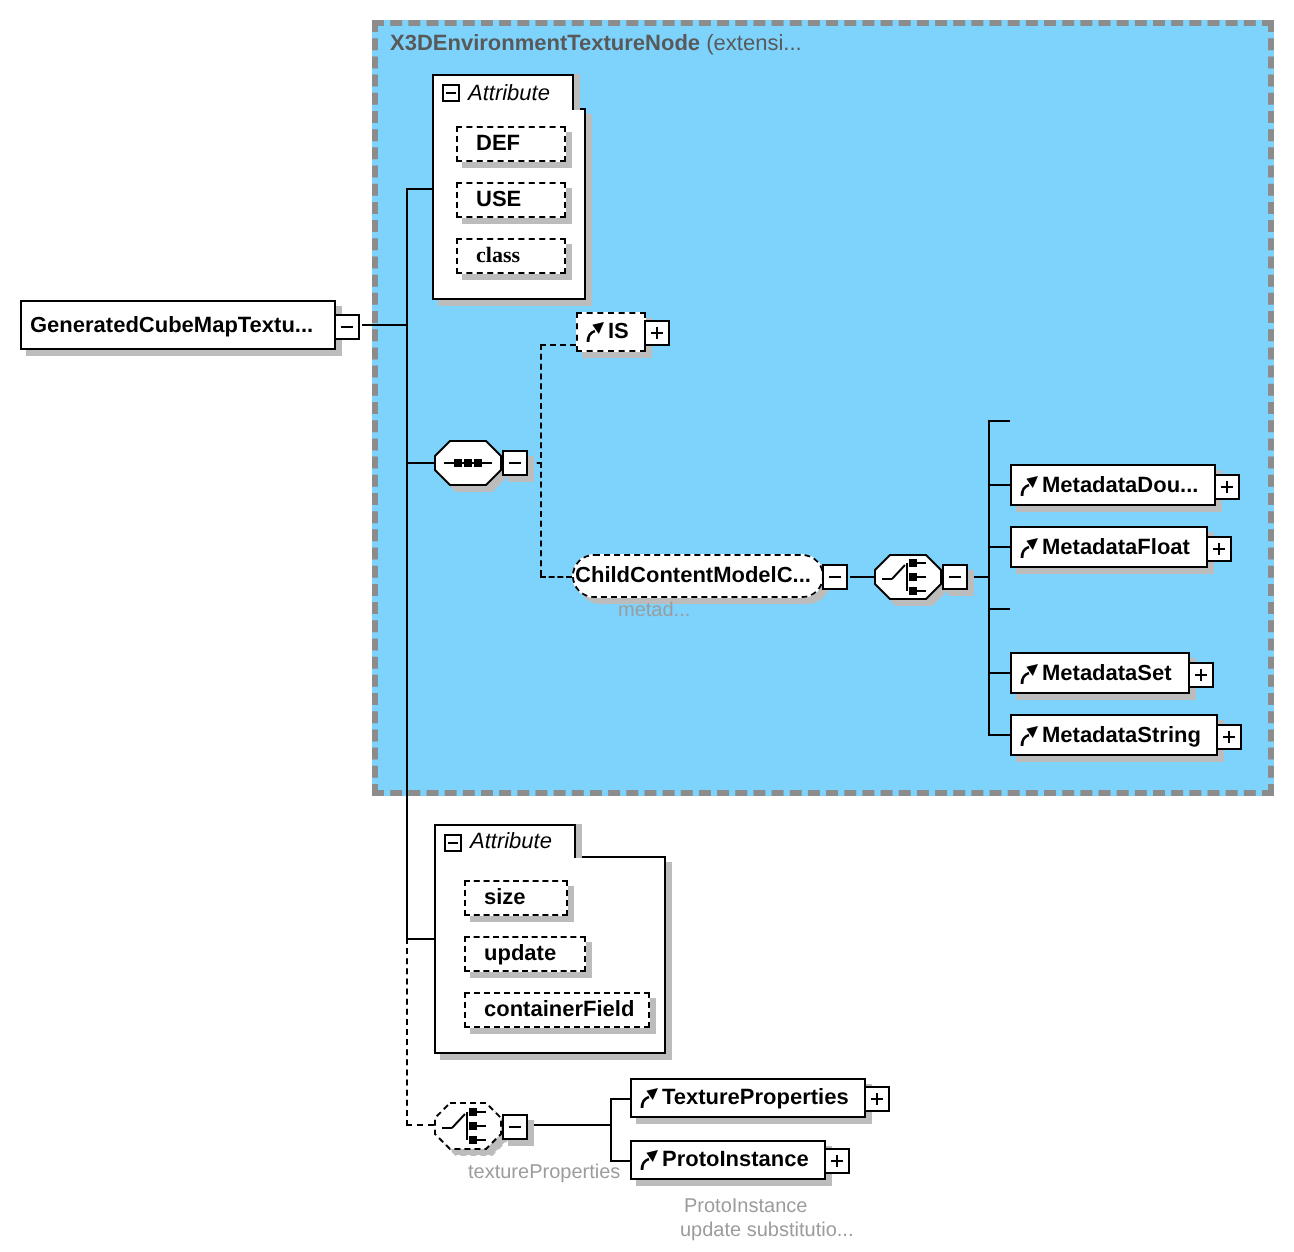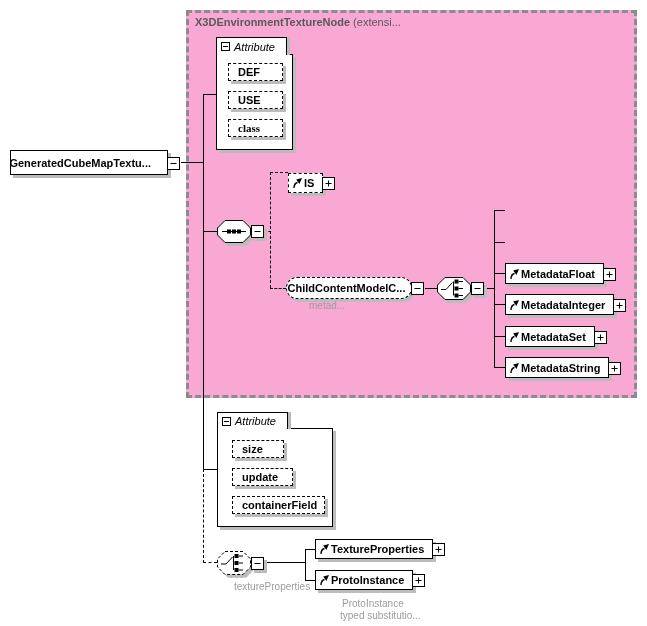--- a/index.html
+++ b/index.html
@@ -8,30 +8,30 @@
 
   
   .ln{position:absolute;}
   .ln.h{border-top:1px solid #000;height:0;}
   .ln.v{border-left:1px solid #000;width:0;}
   .ln.h.dash{border-top:1px dashed #000;}
   .ln.v.dash{border-left:1px dashed #000;}
 
   
   .group-box{position:absolute;left:186px;top:10px;width:451px;height:388px;
-             background:#f9a8d4;border:3px dashed #8C8C8C;box-sizing:border-box;padding-left:35px;}
+             background:#7dd3fc;border:3px dashed #8C8C8C;box-sizing:border-box;padding-left:35px;}
   .group-title{position:absolute;left:6px;top:3px;font-size:11px;color:#595959;white-space:nowrap;}
   .group-title .b{font-weight:bold;}
 
   
   .el{position:absolute;height:21px;box-sizing:border-box;background:#fff;
       border:1px solid #000;box-shadow:3px 3px 0 #BCBCBC;display:flex;align-items:center;
       font-size:11px;font-weight:bold;color:#000;white-space:nowrap;padding:0 8px 0 3px;}
   .el .lbl{display:inline-block;}
-  .el.center{justify-content:flex-end;padding:0 16px;}
+  .el.center{justify-content:flex-start;padding:0 4px;}
   .el.dashed{border:1px dashed #000;}
   .el.stadium{border-radius:11px;border:1px dashed #000;justify-content:center;}
 
   
   .attr{position:absolute;height:18px;box-sizing:border-box;background:#fff;
         border:1px dashed #000;box-shadow:3px 3px 0 #BCBCBC;display:flex;align-items:center;
         justify-content:flex-start;padding-left:9px;font-size:11px;font-weight:bold;color:#000;}
 
   
   .agtab{position:absolute;box-sizing:border-box;background:#fff;border:1px solid #000;
@@ -129,21 +129,21 @@
       <rect x="20" y="9.5" width="4" height="4" fill="#000"></rect>
     </svg>
     <span class="pm attach" style="top:5px;">
       <svg width="13" height="13">
           <rect x="0.5" y="0.5" width="12" height="12" fill="#fff" stroke="#000"></rect>
           <line x1="3.5" y1="6.5" x2="9.5" y2="6.5" stroke="#000"></line>
         </svg>
     </span>
   </div>
 
-  <div class="el dashed" style="left:288px;top:173px;height:20px;">
+  <div class="el dashed" style="left:288px;top:156px;height:20px;">
     <span class="arrow-ic">
       <svg width="11" height="12">
           <path d="M2 11 Q2 6.5 5.5 5.5" fill="none" stroke="#000" stroke-width="1.4"></path>
           <polygon points="10,1 4.2,2.4 7.4,7" fill="#000"></polygon>
         </svg>
     </span>
     <span class="lbl">IS</span>
     <span class="pm attach" style="top:3px;">
       <svg width="13" height="13">
           <rect x="0.5" y="0.5" width="12" height="12" fill="#fff" stroke="#000"></rect>
@@ -178,40 +178,40 @@
       <line x1="21.5" y1="18.5" x2="26" y2="18.5" stroke="#000"></line>
     </svg>
     <span class="pm attach" style="top:5px;">
       <svg width="13" height="13">
           <rect x="0.5" y="0.5" width="12" height="12" fill="#fff" stroke="#000"></rect>
           <line x1="3.5" y1="6.5" x2="9.5" y2="6.5" stroke="#000"></line>
         </svg>
     </span>
   </div>
 
+  <div class="el" style="left:505px;top:232px;">
+    <span class="arrow-ic"><svg width="11" height="12">
+          <path d="M2 11 Q2 6.5 5.5 5.5" fill="none" stroke="#000" stroke-width="1.4"></path>
+          <polygon points="10,1 4.2,2.4 7.4,7" fill="#000"></polygon>
+        </svg></span>
+    <span class="lbl">MetadataDou...</span>
+    <span class="pm attach" style="top:4px;">
+        <svg width="13" height="13">
+          <rect x="0.5" y="0.5" width="12" height="12" fill="#fff" stroke="#000"></rect>
+          <line x1="3.5" y1="6.5" x2="9.5" y2="6.5" stroke="#000"></line>
+          <line x1="6.5" y1="3.5" x2="6.5" y2="9.5" stroke="#000"></line>
+        </svg>
+      </span>
+  </div>
   <div class="el" style="left:505px;top:263px;text-align:center;">
     <span class="arrow-ic"><svg width="11" height="12">
           <path d="M2 11 Q2 6.5 5.5 5.5" fill="none" stroke="#000" stroke-width="1.4"></path>
           <polygon points="10,1 4.2,2.4 7.4,7" fill="#000"></polygon>
         </svg></span>
     <span class="lbl">MetadataFloat</span>
-    <span class="pm attach" style="top:4px;">
-        <svg width="13" height="13">
-          <rect x="0.5" y="0.5" width="12" height="12" fill="#fff" stroke="#000"></rect>
-          <line x1="3.5" y1="6.5" x2="9.5" y2="6.5" stroke="#000"></line>
-          <line x1="6.5" y1="3.5" x2="6.5" y2="9.5" stroke="#000"></line>
-        </svg>
-      </span>
-  </div>
-  <div class="el" style="left:505px;top:294px;">
-    <span class="arrow-ic"><svg width="11" height="12">
-          <path d="M2 11 Q2 6.5 5.5 5.5" fill="none" stroke="#000" stroke-width="1.4"></path>
-          <polygon points="10,1 4.2,2.4 7.4,7" fill="#000"></polygon>
-        </svg></span>
-    <span class="lbl">MetadataInteger</span>
     <span class="pm attach" style="top:4px;">
         <svg width="13" height="13">
           <rect x="0.5" y="0.5" width="12" height="12" fill="#fff" stroke="#000"></rect>
           <line x1="3.5" y1="6.5" x2="9.5" y2="6.5" stroke="#000"></line>
           <line x1="6.5" y1="3.5" x2="6.5" y2="9.5" stroke="#000"></line>
         </svg>
       </span>
   </div>
   <div class="el" style="left:505px;top:357px;">
     <span class="arrow-ic"><svg width="11" height="12">
@@ -306,15 +306,15 @@
     <span class="lbl">ProtoInstance</span>
     <span class="pm attach" style="top:3px;">
         <svg width="13" height="13">
           <rect x="0.5" y="0.5" width="12" height="12" fill="#fff" stroke="#000"></rect>
           <line x1="3.5" y1="6.5" x2="9.5" y2="6.5" stroke="#000"></line>
           <line x1="6.5" y1="3.5" x2="6.5" y2="9.5" stroke="#000"></line>
         </svg>
       </span>
   </div>
   <div class="ann" style="left:324px;top:598px;">ProtoInstance</div>
-  <div class="ann" style="left:322px;top:610px;">typed substitutio...</div>
+  <div class="ann" style="left:322px;top:610px;">update substitutio...</div>
 
 </div>
 
 </body></html>

